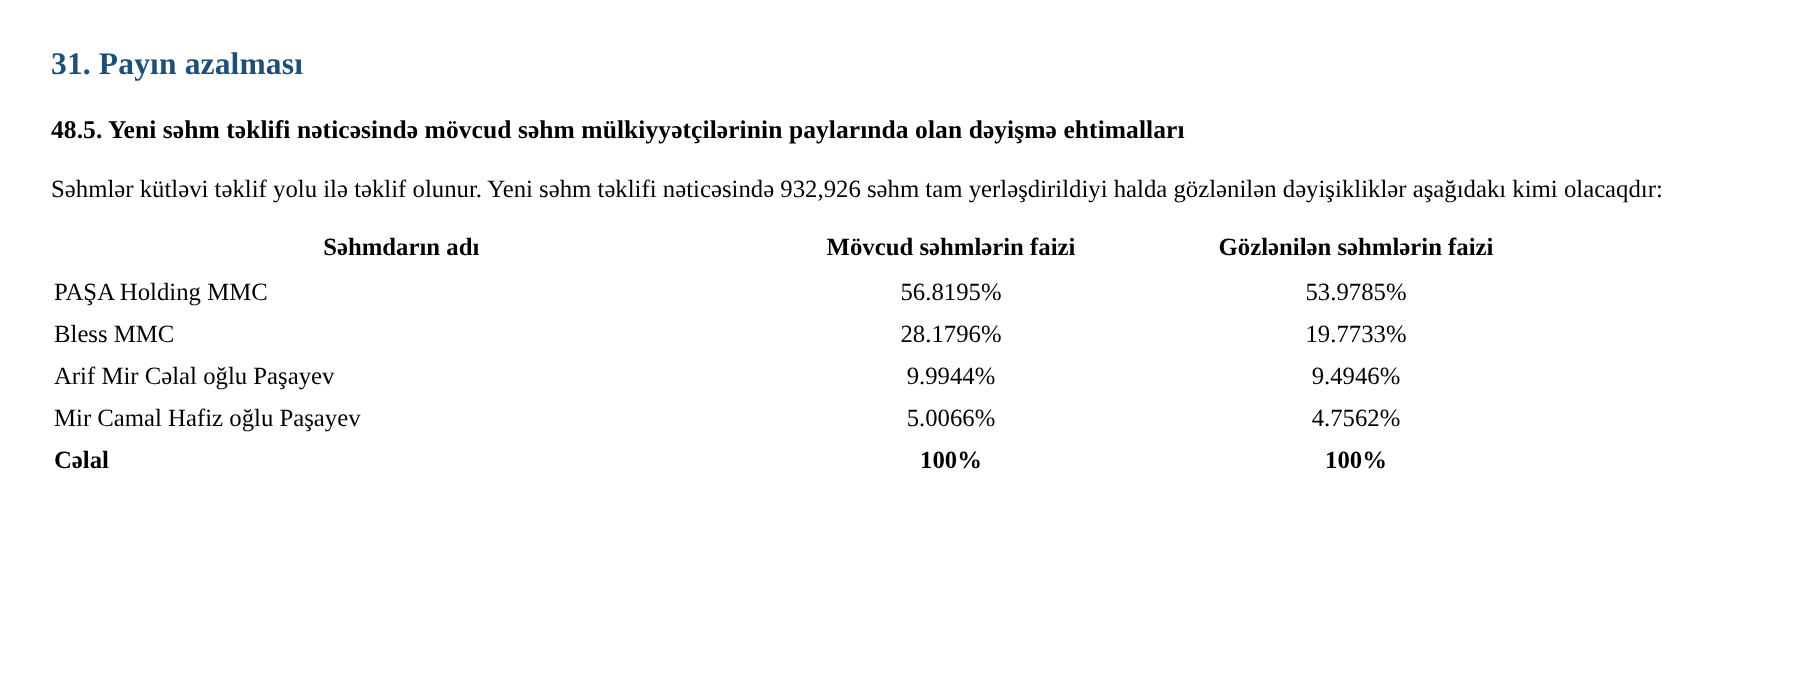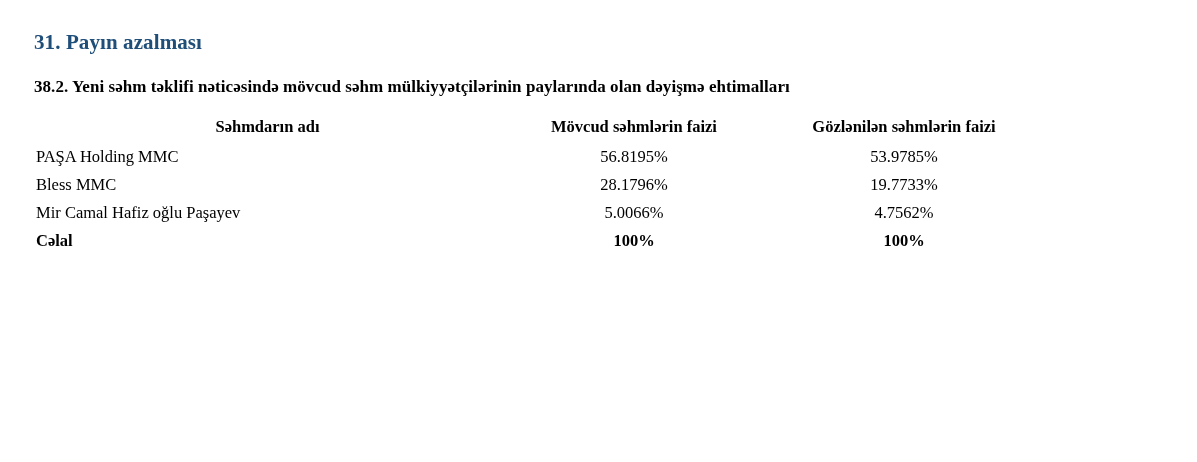--- a/index.html
+++ b/index.html
@@ -81,22 +81,23 @@
     font-weight: bold;
   }
 </style>
 </head>
 <body>
 
 <div class="page">
 
   <h1 class="section-title">31. Payın azalması</h1>
 
-  <h2 class="subsection-title">38.2. Yeni səhm təklifi nəticəsində mövcud səhm mülkiyyətçilərinin paylarında olan dəyişmə ehtimalları</h2>
+  <h2 class="subsection-title">48.5. Yeni səhm təklifi nəticəsində mövcud səhm mülkiyyətçilərinin paylarında olan dəyişmə ehtimalları</h2>
 
+  <p class="body-text">Səhmlər kütləvi təklif yolu ilə təklif olunur. Yeni səhm təklifi nəticəsində 932,926 səhm tam yerləşdirildiyi halda gözlənilən dəyişikliklər aşağıdakı kimi olacaqdır:</p>
 
   <table class="share-table">
     <colgroup>
       <col class="c1">
       <col class="c2">
       <col class="c3">
     </colgroup>
     <thead>
       <tr>
         <th class="left">Səhmdarın adı</th>
@@ -109,20 +110,25 @@
         <td class="left">PAŞA Holding MMC</td>
         <td>56.8195%</td>
         <td>53.9785%</td>
       </tr>
       <tr>
         <td class="left">Bless MMC</td>
         <td>28.1796%</td>
         <td>19.7733%</td>
       </tr>
       <tr>
+        <td class="left">Arif Mir Cəlal oğlu Paşayev</td>
+        <td>9.9944%</td>
+        <td>9.4946%</td>
+      </tr>
+      <tr>
         <td class="left">Mir Camal Hafiz oğlu Paşayev</td>
         <td>5.0066%</td>
         <td>4.7562%</td>
       </tr>
       <tr class="total">
         <td class="left">Cəlal</td>
         <td>100%</td>
         <td>100%</td>
       </tr>
     </tbody>

